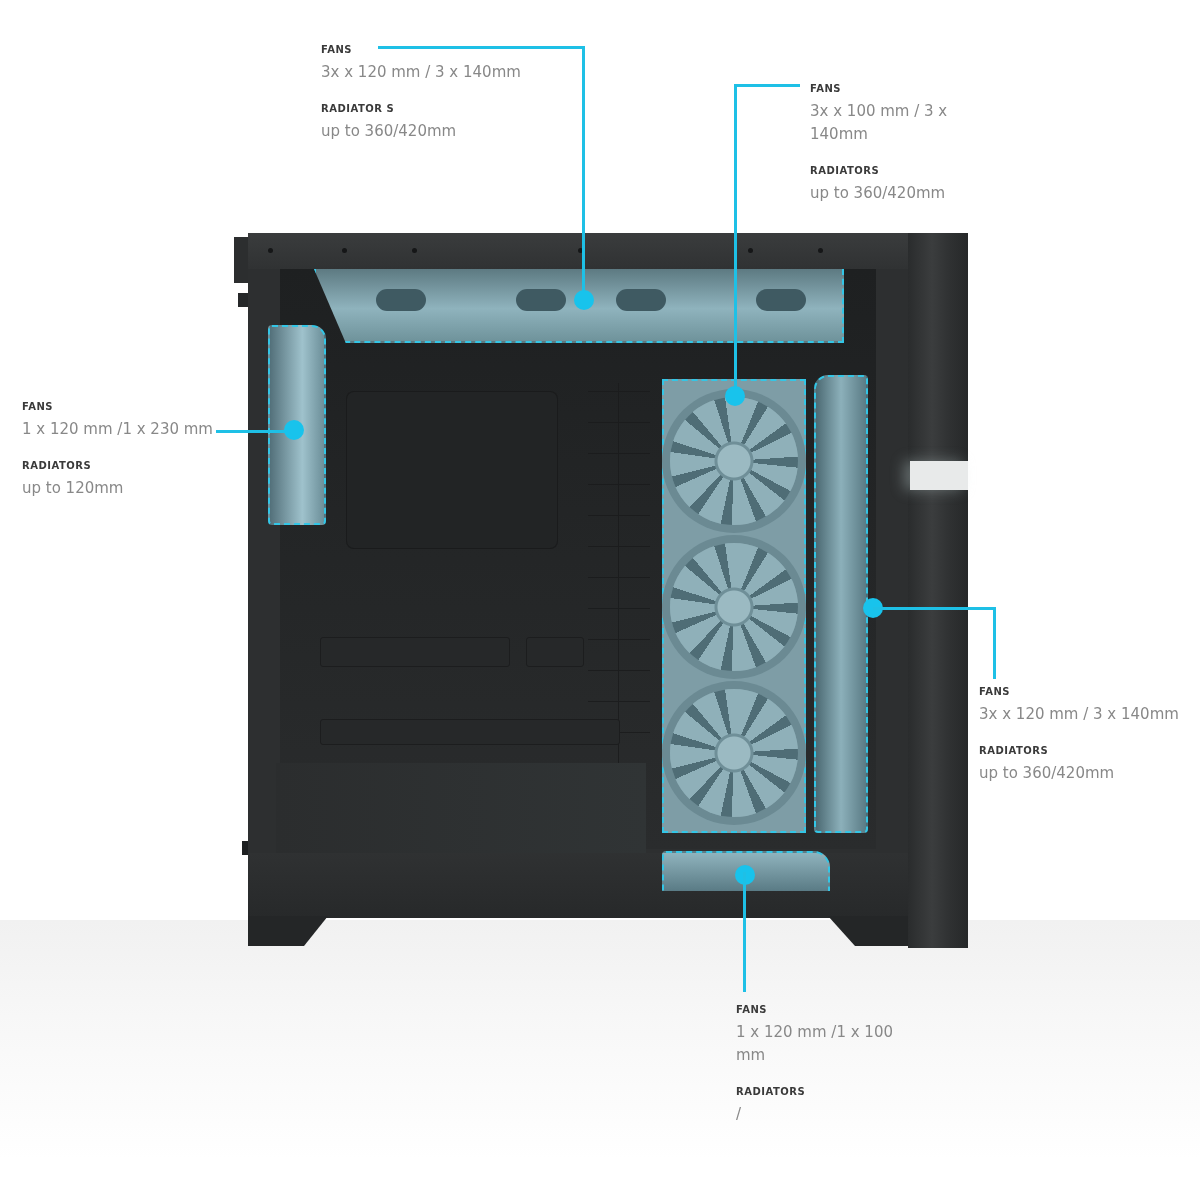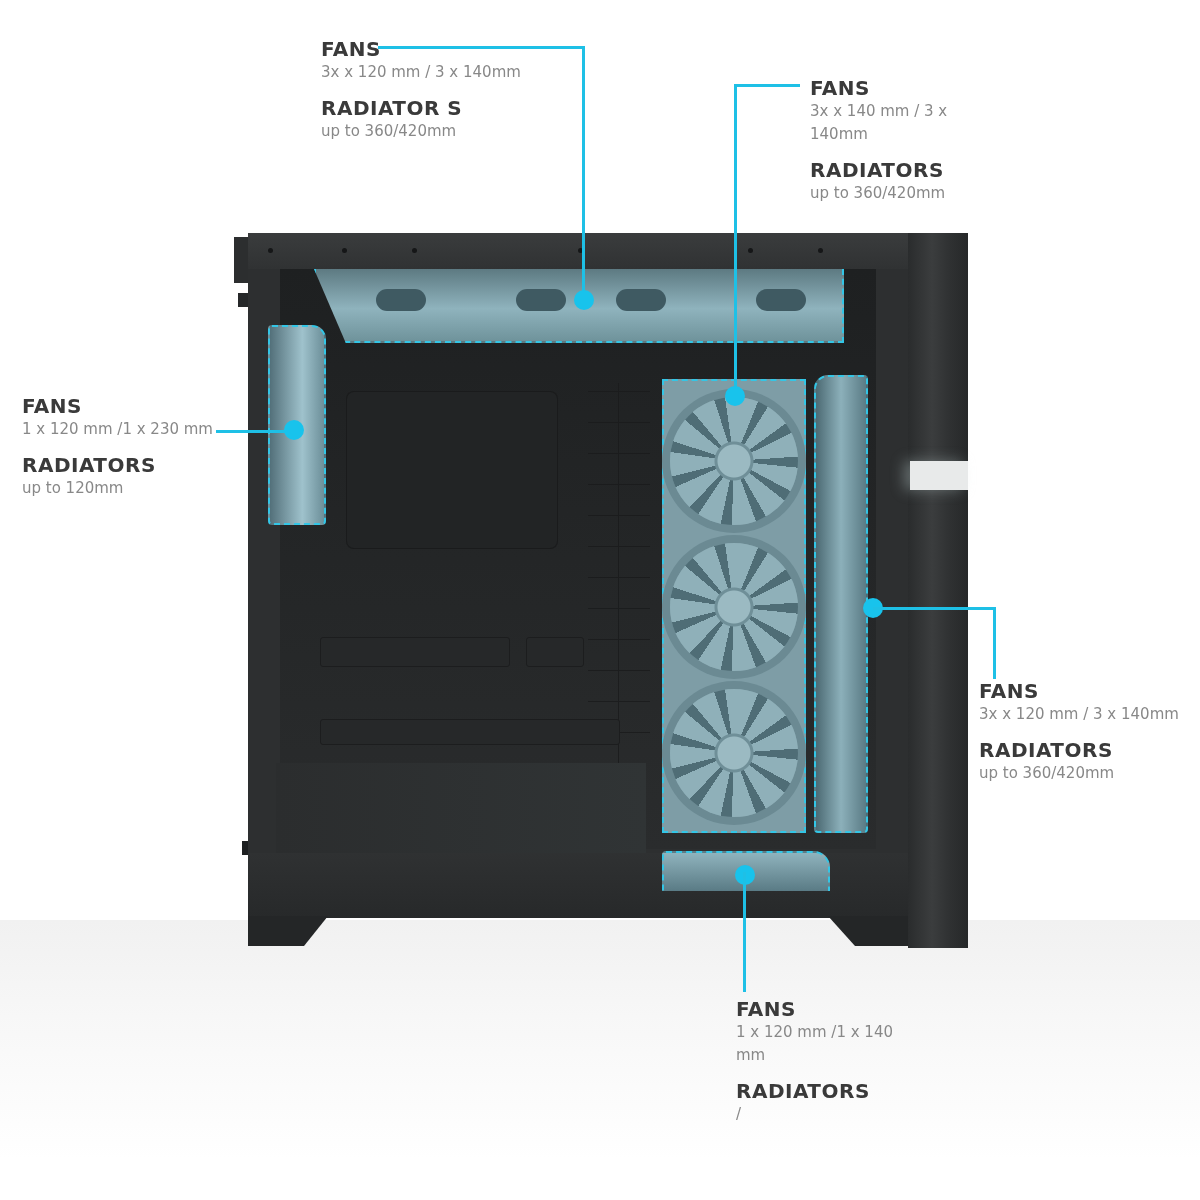--- a/index.html
+++ b/index.html
@@ -64,21 +64,21 @@
         repeating-conic-gradient(#8fb0b9 0 22deg, #4f6d76 22deg 32deg);
       box-shadow: 0 0 0 8px #6b8a93; }
     .slot-fan { position: absolute; top: 20px; width: 50px; height: 22px; border-radius: 11px;
       background: #3f5a62; }
 
     
     .line { position: absolute; background: #1ec0e6; }
     .dot { position: absolute; width: 20px; height: 20px; border-radius: 50%; background: #18c3ec; }
 
     .callout { position: absolute; color: #888888; font-size: 15px; line-height: 23px; }
-    .callout .title { color: #3a3a3a; font-weight: bold; font-size: 20px; letter-spacing: 0.5px; }
+    .callout .title { color: #3a3a3a; font-weight: bold; font-size: 10px; letter-spacing: 0.5px; }
     .callout .gap { height: 13px; }
   </style>
 </head>
 <body>
 
 <div class="floor"></div>
 
 <div class="case">
   <div class="case-left-lip"></div>
   <div class="case-left-port"></div>
@@ -142,21 +142,21 @@
 <div class="callout" style="left:321px;top:38px">
   <div class="title">FANS</div>
   <div>3x x 120 mm / 3 x 140mm</div>
   <div class="gap"></div>
   <div class="title">RADIATOR S</div>
   <div>up to  360/420mm</div>
 </div>
 
 <div class="callout" style="left:810px;top:77px">
   <div class="title">FANS</div>
-  <div>3x x 140 mm / 3 x</div>
+  <div>3x x 100 mm / 3 x</div>
   <div>140mm</div>
   <div class="gap"></div>
   <div class="title">RADIATORS</div>
   <div>up to  360/420mm</div>
 </div>
 
 <div class="callout" style="left:22px;top:395px">
   <div class="title">FANS</div>
   <div>1 x 120 mm /1 x 230 mm</div>
   <div class="gap"></div>
@@ -167,18 +167,18 @@
 <div class="callout" style="left:979px;top:680px">
   <div class="title">FANS</div>
   <div>3x x 120 mm / 3 x 140mm</div>
   <div class="gap"></div>
   <div class="title">RADIATORS</div>
   <div>up to  360/420mm</div>
 </div>
 
 <div class="callout" style="left:736px;top:998px">
   <div class="title">FANS</div>
-  <div>1 x 120 mm /1 x 140</div>
+  <div>1 x 120 mm /1 x 100</div>
   <div>mm</div>
   <div class="gap"></div>
   <div class="title">RADIATORS</div>
   <div>/</div>
 </div>
 
 </body></html>

